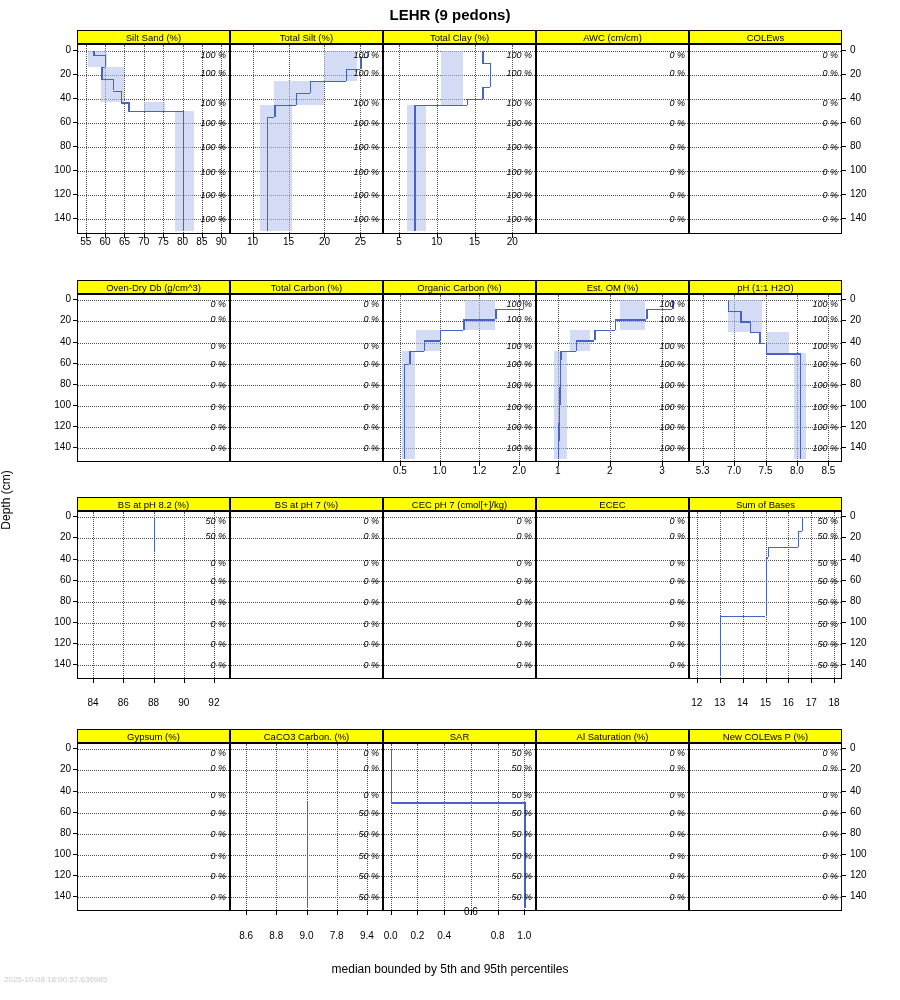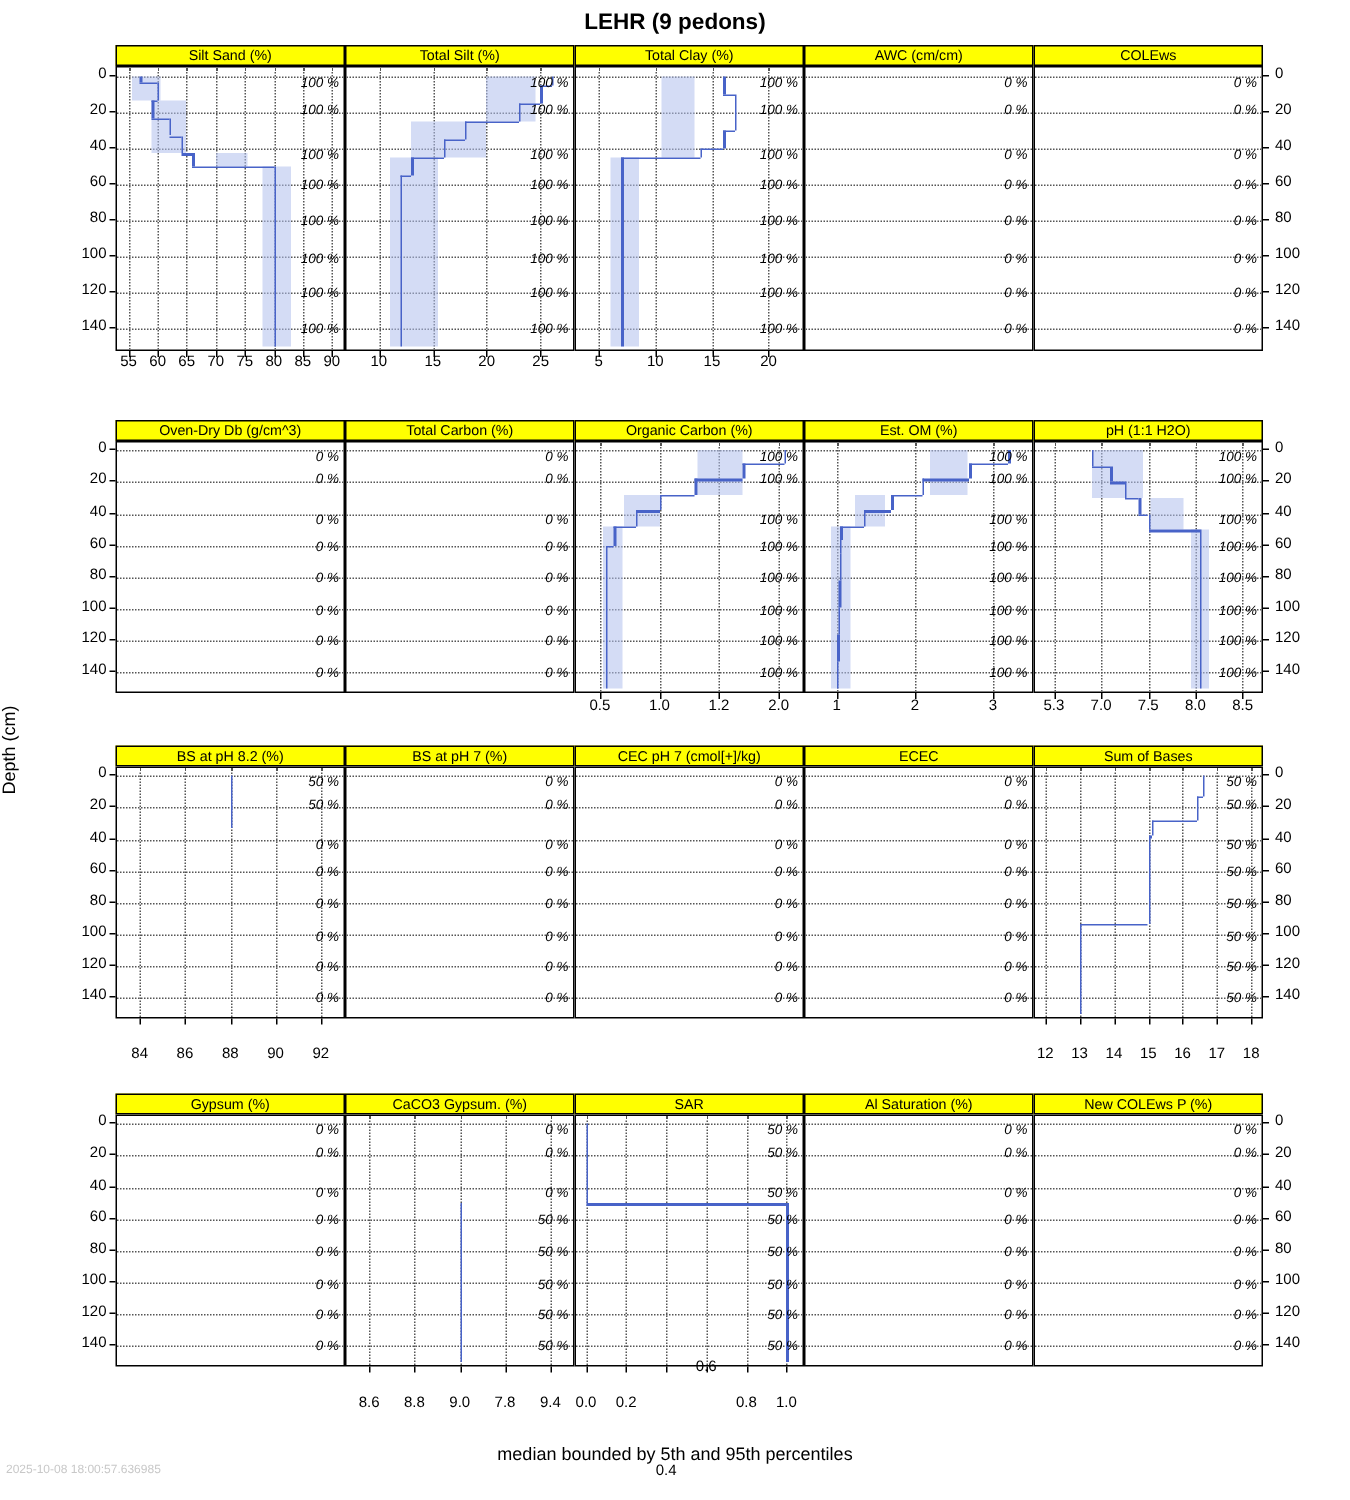--- a/index.html
+++ b/index.html
@@ -705,21 +705,21 @@
       <div class="gridh" style="left: 0px; width: 151px; top: 153.312px;"></div>
     </div>
     <div class="pct" style="left: 172px; width: 54px; top: 747.573px;">0 %</div>
     <div class="pct" style="left: 172px; width: 54px; top: 763.433px;">0 %</div>
     <div class="pct" style="left: 172px; width: 54px; top: 789.866px;">0 %</div>
     <div class="pct" style="left: 172px; width: 54px; top: 807.841px;">0 %</div>
     <div class="pct" style="left: 172px; width: 54px; top: 828.987px;">0 %</div>
     <div class="pct" style="left: 172px; width: 54px; top: 851.191px;">0 %</div>
     <div class="pct" style="left: 172px; width: 54px; top: 871.28px;">0 %</div>
     <div class="pct" style="left: 172px; width: 54px; top: 892.427px;">0 %</div>
-    <div class="strip" style="left: 230px; top: 729px; width: 153px;">CaCO3 Gypsum. (%)</div>
+    <div class="strip" style="left: 230px; top: 729px; width: 153px;">CaCO3 Carbon. (%)</div>
     <div class="plotbox" style="left: 230px; top: 743px; width: 153px; height: 168px;">
       <div class="gridh" style="left: 0px; width: 151px; top: 5.28662px;"></div>
       <div class="gridh" style="left: 0px; width: 151px; top: 26.4331px;"></div>
       <div class="gridh" style="left: 0px; width: 151px; top: 47.5796px;"></div>
       <div class="gridh" style="left: 0px; width: 151px; top: 68.7261px;"></div>
       <div class="gridh" style="left: 0px; width: 151px; top: 89.8726px;"></div>
       <div class="gridh" style="left: 0px; width: 151px; top: 111.019px;"></div>
       <div class="gridh" style="left: 0px; width: 151px; top: 132.166px;"></div>
       <div class="gridh" style="left: 0px; width: 151px; top: 153.312px;"></div>
       <div class="gridv" style="top: 0px; height: 166px; left: 15.1px;"></div>
@@ -772,21 +772,21 @@
     <div class="pct" style="left: 478px; width: 54px; top: 789.866px;">50 %</div>
     <div class="pct" style="left: 478px; width: 54px; top: 807.841px;">50 %</div>
     <div class="pct" style="left: 478px; width: 54px; top: 828.987px;">50 %</div>
     <div class="pct" style="left: 478px; width: 54px; top: 851.191px;">50 %</div>
     <div class="pct" style="left: 478px; width: 54px; top: 871.28px;">50 %</div>
     <div class="pct" style="left: 478px; width: 54px; top: 892.427px;">50 %</div>
     <div class="xtick" style="left: 370.681px; width: 40px; top: 930px;">0.0</div>
     <div class="tickmark" style="left: 390.681px; top: 911px; width: 1px; height: 4px;"></div>
     <div class="xtick" style="left: 397.407px; width: 40px; top: 930px;">0.2</div>
     <div class="tickmark" style="left: 417.407px; top: 911px; width: 1px; height: 4px;"></div>
-    <div class="xtick" style="left: 424.133px; width: 40px; top: 975px;">0.4</div>
+    <div class="xtick" style="left: 424.133px; width: 40px; top: 930px;">0.4</div>
     <div class="tickmark" style="left: 444.133px; top: 911px; width: 1px; height: 4px;"></div>
     <div class="xtick" style="left: 450.858px; width: 40px; top: 906px;">0.6</div>
     <div class="tickmark" style="left: 470.858px; top: 911px; width: 1px; height: 4px;"></div>
     <div class="xtick" style="left: 477.584px; width: 40px; top: 930px;">0.8</div>
     <div class="tickmark" style="left: 497.584px; top: 911px; width: 1px; height: 4px;"></div>
     <div class="xtick" style="left: 504.31px; width: 40px; top: 930px;">1.0</div>
     <div class="tickmark" style="left: 524.31px; top: 911px; width: 1px; height: 4px;"></div>
     <div class="strip" style="left: 536px; top: 729px; width: 153px;">Al Saturation (%)</div>
     <div class="plotbox" style="left: 536px; top: 743px; width: 153px; height: 168px;">
       <div class="gridh" style="left: 0px; width: 151px; top: 5.28662px;"></div>

